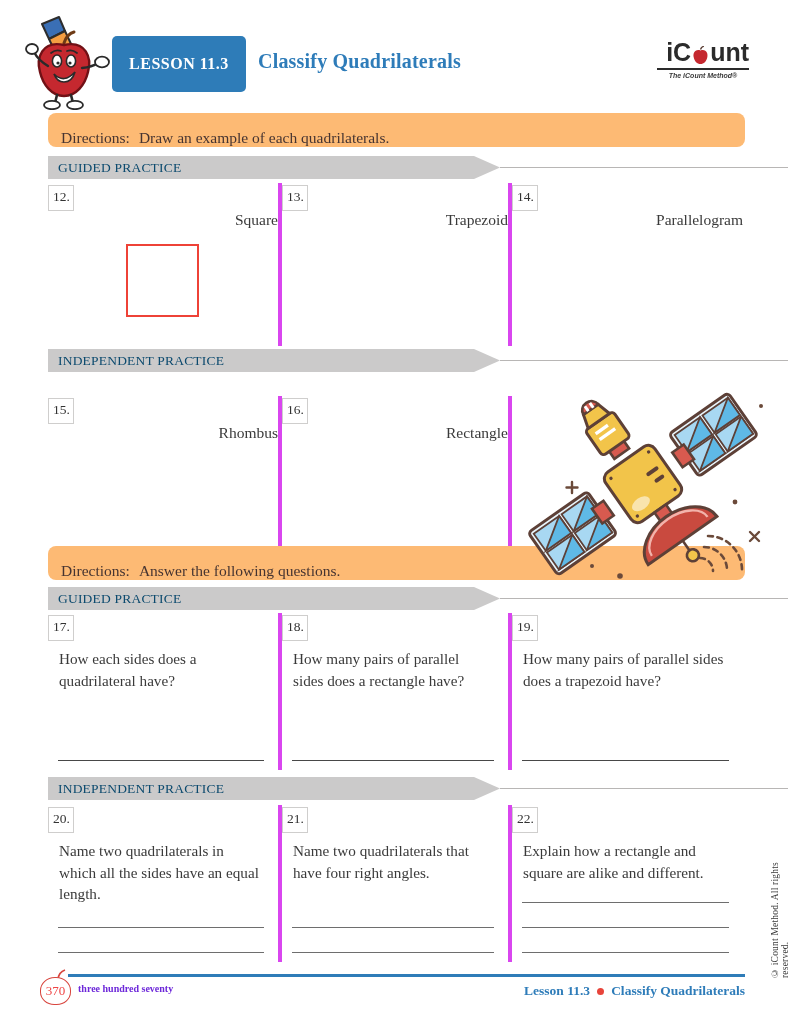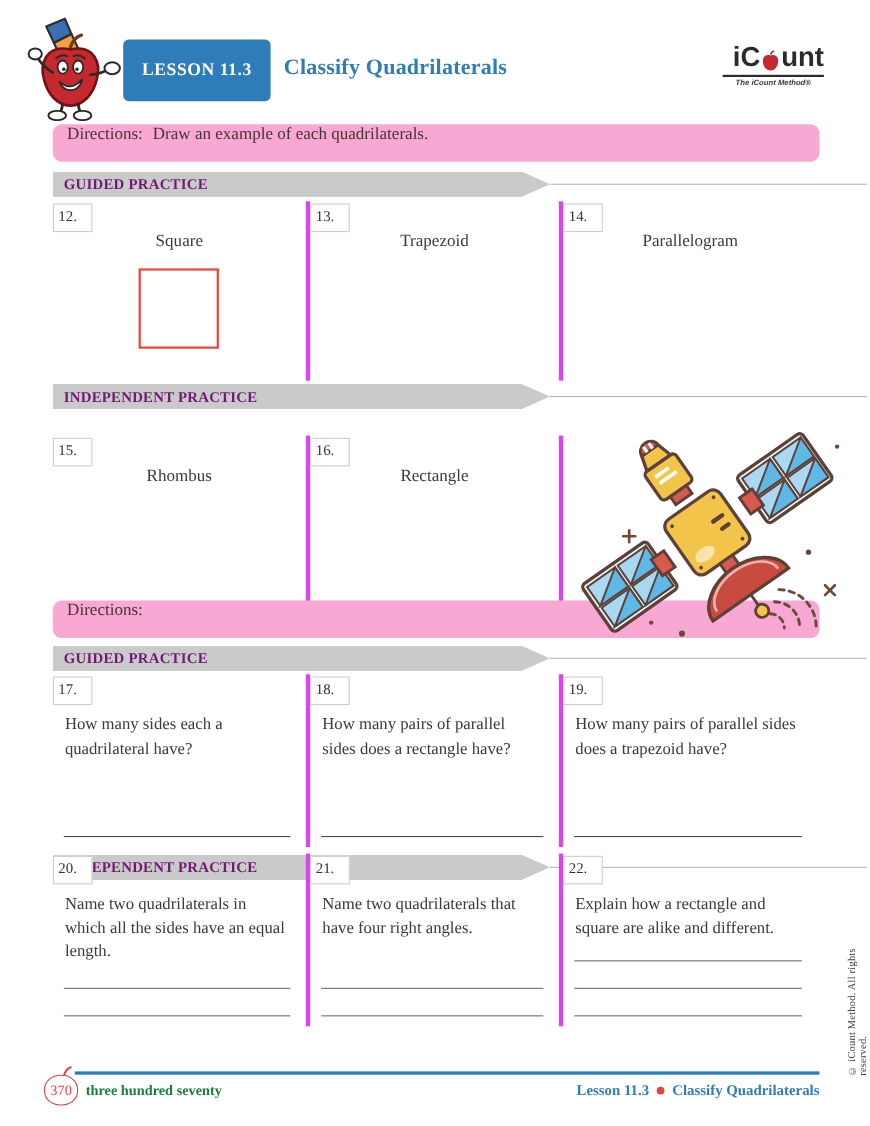--- a/index.html
+++ b/index.html
@@ -19,52 +19,52 @@
     color:#2e7cb9; letter-spacing:.2px;
   }
   .mascot { position:absolute; left:12px; top:10px; }
   .brand { position:absolute; right:42px; top:40px; width:92px; text-align:center; }
   .brand-row { display:flex; align-items:flex-end; justify-content:flex-end; font-family:"Liberation Sans",sans-serif; font-weight:bold; font-size:25px; color:#2b2b2b; line-height:1; }
   .brand-apple { width:17px; height:19px; margin:0 1px; }
   .brand-tagline { border-top:2px solid #2b2b2b; margin-top:3px; padding-top:2px;
     font-family:"Liberation Sans",sans-serif; font-size:7px; font-style:italic; font-weight:bold; color:#3a3a3a; }
   
   .directions {
-    position:absolute; left:48px; width:697px; height:34px; background:#f9a8d4;
-    border-radius:8px; display:flex; align-items:flex-start; padding-left:13px;
+    position:absolute; left:48px; width:697px; height:34px; background:#fdba74;
+    border-radius:8px; display:flex; align-items:flex-end; padding-left:13px;
     font-size:15.5px; color:#463431;
   }
   .directions .dir-label { margin-right:9px; }
   .dir1 { top:113px; } .dir2 { top:546px; }
   
   .practice {
     position:absolute; left:48px; width:452px; height:23px; background:#cbcaca;
     clip-path:polygon(0 0, calc(100% - 26px) 0, 100% 50%, calc(100% - 26px) 100%, 0 100%);
     display:flex; align-items:center; padding-left:10px;
-    font-weight:bold; font-size:13.5px; color:#701a75; letter-spacing:.2px;
+    font-weight:normal; font-size:13.5px; color:#0c4a6e; letter-spacing:.2px;
   }
   .practice-line { position:absolute; left:500px; right:3px; height:1px; background:#b8b6b5; }
   .pb1 { top:156px; } .pl1 { top:167px; }
   .pb2 { top:349px; } .pl2 { top:360px; }
   .pb3 { top:587px; } .pl3 { top:598px; }
   .pb4 { top:777px; } .pl4 { top:788px; }
   
   .grid-row { position:absolute; left:48px; width:695px; display:flex; }
   .row1 { top:183px; height:163px; }
   .row2 { top:396px; height:160px; }
   .row3 { top:613px; height:157px; }
-  .row4 { top:776px; height:157px; }
+  .row4 { top:805px; height:157px; }
   .col { position:relative; height:100%; }
   .col1 { width:230px; } .col2 { width:230px; } .col3 { width:235px; }
   .col + .col { border-left:4px solid #d946ef; }
   .num-box {
-    position:absolute; left:0; top:2px; width:36px; height:26px; background:#fff;
+    position:absolute; left:0; top:2px; width:26px; height:26px; background:#fff;
     border:1px solid #cfcecd; font-size:13.5px; color:#333; padding:3px 0 0 4px;
   }
-  .shape-label { padding-top:28px; text-align:center; font-size:15.5px; color:#3a3a3a; }
+  .shape-label { padding-top:28px; text-align:right; font-size:15.5px; color:#3a3a3a; }
   .drawn-square {
     position:absolute; left:78px; top:61px; width:73px; height:73px;
     border:2px solid #ee4237; background:transparent;
   }
   .q-text { padding:35px 16px 0 11px; font-size:15.2px; line-height:21.5px; color:#3a3a3a; }
   .ans-line { position:absolute; left:10px; right:14px; height:0; }
   .ans-dark { border-top:1.6px solid #484848; }
   .ans-gray { border-top:1.6px solid #6e6e6e; }
   .al-b8  { bottom:9px; }
   .al-b34 { bottom:34px; }
@@ -73,21 +73,21 @@
   .satellite { position:absolute; left:528px; top:386px; z-index:5; }
   
   .footer-line { position:absolute; left:68px; top:974px; width:677px; height:3px; background:#2e7cb8; }
   .page-num-apple {
     position:absolute; left:40px; top:977px; width:31px; height:28px;
     border:1.7px solid #d8453e; border-radius:48% 48% 46% 46%;
     display:flex; align-items:center; justify-content:center;
     font-size:13px; color:#ef4444; background:#fff;
   }
   .apple-stem { position:absolute; left:55px; top:968px; }
-  .page-words { position:absolute; left:78px; top:983px; font-size:13px; font-weight:bold; color:#15803d; }
+  .page-words { position:absolute; left:78px; top:983px; font-size:10px; font-weight:bold; color:#6d28d9; }
   .footer-right { position:absolute; right:46px; top:983px; font-size:13.5px; font-weight:bold; color:#2e7cb9; display:flex; align-items:center; gap:7px; }
   .footer-dot { width:7px; height:7px; border-radius:50%; background:#e8443a; display:inline-block; }
   .copyright {
     position:absolute; right:1px; top:833px; height:145px;
     writing-mode:vertical-rl; transform:rotate(180deg);
     font-size:9.5px; color:#3a3a3a; letter-spacing:.2px;
   }
 </style>
 </head>
 <body>
@@ -251,31 +251,32 @@
         <path d="M-42 69 A 42 29 0 0 1 42 69 Z" fill="#c94a3f" stroke="#5d4037" stroke-width="3"></path>
         <path d="M-34 64 A 34 21 0 0 1 34 64" fill="none" stroke="#f2b3ab" stroke-width="2.4"></path>
         <line x1="0" y1="69" x2="0" y2="82" stroke="#5d4037" stroke-width="2.6"></line>
         <circle cx="0" cy="87" r="6" fill="#f2c44a" stroke="#5d4037" stroke-width="2.6"></circle>
       </g>
     </svg>
   </div>
 
   <div class="directions dir2">
     <span class="dir-label">Directions:</span>
+    <span>Answer the following questions.</span>
   </div>
 
   <div class="practice pb3">
     <span>GUIDED PRACTICE</span>
   </div>
   <div class="practice-line pl3"></div>
 
   <div class="grid-row row3">
     <div class="col col1">
       <div class="num-box">17.</div>
-      <div class="q-text">How many sides each a quadrilateral have?</div>
+      <div class="q-text">How each sides does a quadrilateral have?</div>
       <div class="ans-line ans-dark al-b8"></div>
     </div>
     <div class="col col2">
       <div class="num-box">18.</div>
       <div class="q-text">How many pairs of parallel sides does a rectangle have?</div>
       <div class="ans-line ans-dark al-b8"></div>
     </div>
     <div class="col col3">
       <div class="num-box">19.</div>
       <div class="q-text">How many pairs of parallel sides does a trapezoid have?</div>

